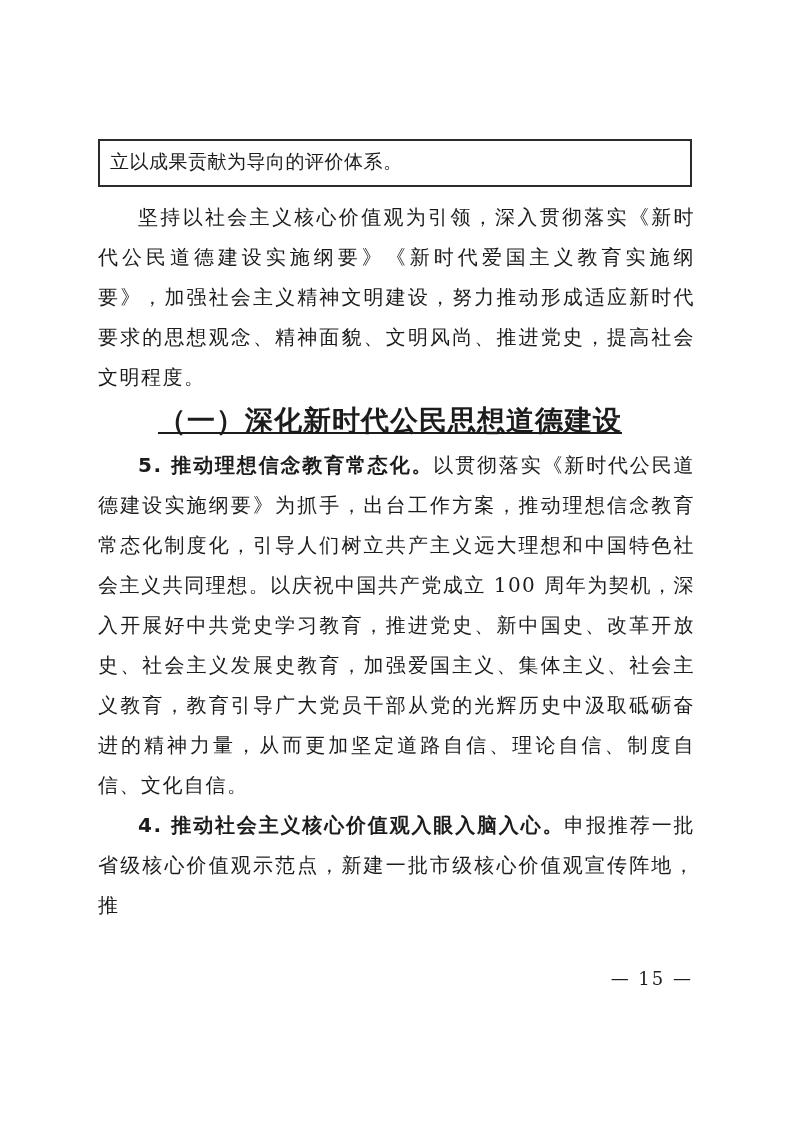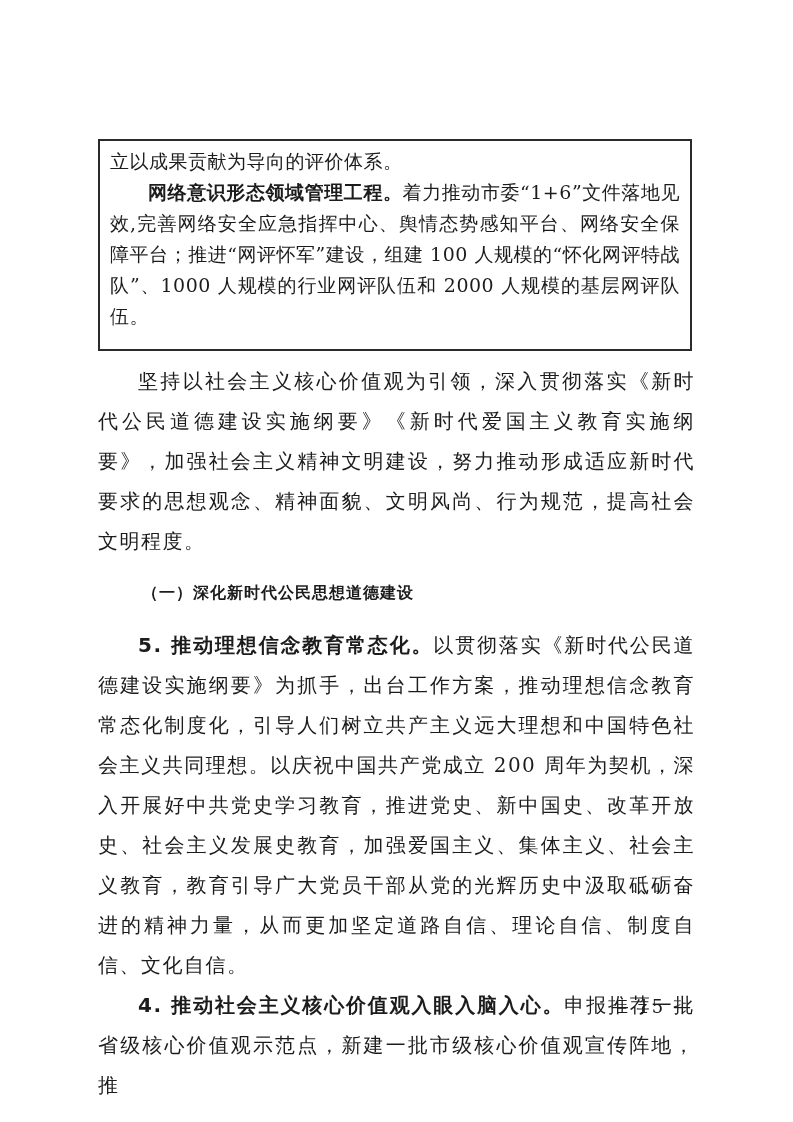--- a/index.html
+++ b/index.html
@@ -16,21 +16,21 @@
     position: absolute;
     left: 98px;
     top: 139px;
     width: 597px;
   }
   
   .notice-box {
     box-sizing: border-box;
     width: 594px;
     border: 2px solid #2b2b2b;
-    padding: 5px 10px 17px 10px;
+    padding: 5px 10px 8px 10px;
     font-size: 19px;
     line-height: 31px;
     text-align: justify;
     letter-spacing: 0.5px;
   }
   .notice-box p { margin: 0; }
   .box-carryover { text-indent: 0; }
   .box-para { text-indent: 2em; }
   .bold-lead {
     font-weight: bold;
@@ -51,56 +51,54 @@
     font-size: 20px;
     line-height: 40px;
     margin: 0;
     text-indent: 2em;
     text-align: justify;
     letter-spacing: 1.5px;
   }
   .sub-heading {
     font-family: "DejaVu Sans", "Liberation Sans", sans-serif;
     font-weight: bold;
-    font-size: 16px;
+    font-size: 28px;
     line-height: 40px;
-    margin: 12px;
+    margin: 4px;
     text-indent: 2em;
     letter-spacing: 1px;
+    text-decoration: underline;
   }
   
   .page-footer {
     position: absolute;
-    top: 996px;
+    top: 968px;
     right: 100px;
     font-size: 18px;
     letter-spacing: 2px;
     color: #1c1c1c;
   }
 </style>
 </head>
 <body>
 
 <div class="page-content">
 
   <div class="notice-box">
     <p class="box-carryover">立以成果贡献为导向的评价体系。</p>
-    <p class="box-para">
-      <span class="bold-lead">网络意识形态领域管理工程。</span><span>着力推动市委“1+6”文件落地见效,完善网络安全应急指挥中心、舆情态势感知平台、网络安全保障平台；推进“网评怀军”建设，组建 100 人规模的“怀化网评特战队”、1000 人规模的行业网评队伍和 2000 人规模的基层网评队伍。</span>
-    </p>
   </div>
 
   <div class="section">
 
-    <p class="body-para">坚持以社会主义核心价值观为引领，深入贯彻落实《新时代公民道德建设实施纲要》《新时代爱国主义教育实施纲要》，加强社会主义精神文明建设，努力推动形成适应新时代要求的思想观念、精神面貌、文明风尚、行为规范，提高社会文明程度。</p>
+    <p class="body-para">坚持以社会主义核心价值观为引领，深入贯彻落实《新时代公民道德建设实施纲要》《新时代爱国主义教育实施纲要》，加强社会主义精神文明建设，努力推动形成适应新时代要求的思想观念、精神面貌、文明风尚、推进党史，提高社会文明程度。</p>
 
     <h3 class="sub-heading">（一）深化新时代公民思想道德建设</h3>
 
     <p class="body-para">
-      <span class="bold-lead">5. 推动理想信念教育常态化。</span><span>以贯彻落实《新时代公民道德建设实施纲要》为抓手，出台工作方案，推动理想信念教育常态化制度化，引导人们树立共产主义远大理想和中国特色社会主义共同理想。以庆祝中国共产党成立 200 周年为契机，深入开展好中共党史学习教育，推进党史、新中国史、改革开放史、社会主义发展史教育，加强爱国主义、集体主义、社会主义教育，教育引导广大党员干部从党的光辉历史中汲取砥砺奋进的精神力量，从而更加坚定道路自信、理论自信、制度自信、文化自信。</span>
+      <span class="bold-lead">5. 推动理想信念教育常态化。</span><span>以贯彻落实《新时代公民道德建设实施纲要》为抓手，出台工作方案，推动理想信念教育常态化制度化，引导人们树立共产主义远大理想和中国特色社会主义共同理想。以庆祝中国共产党成立 100 周年为契机，深入开展好中共党史学习教育，推进党史、新中国史、改革开放史、社会主义发展史教育，加强爱国主义、集体主义、社会主义教育，教育引导广大党员干部从党的光辉历史中汲取砥砺奋进的精神力量，从而更加坚定道路自信、理论自信、制度自信、文化自信。</span>
     </p>
 
     <p class="body-para">
       <span class="bold-lead">4. 推动社会主义核心价值观入眼入脑入心。</span><span>申报推荐一批省级核心价值观示范点，新建一批市级核心价值观宣传阵地，推</span>
     </p>
   </div>
 
 </div>
 
 <div class="page-footer">— 15 —</div>

